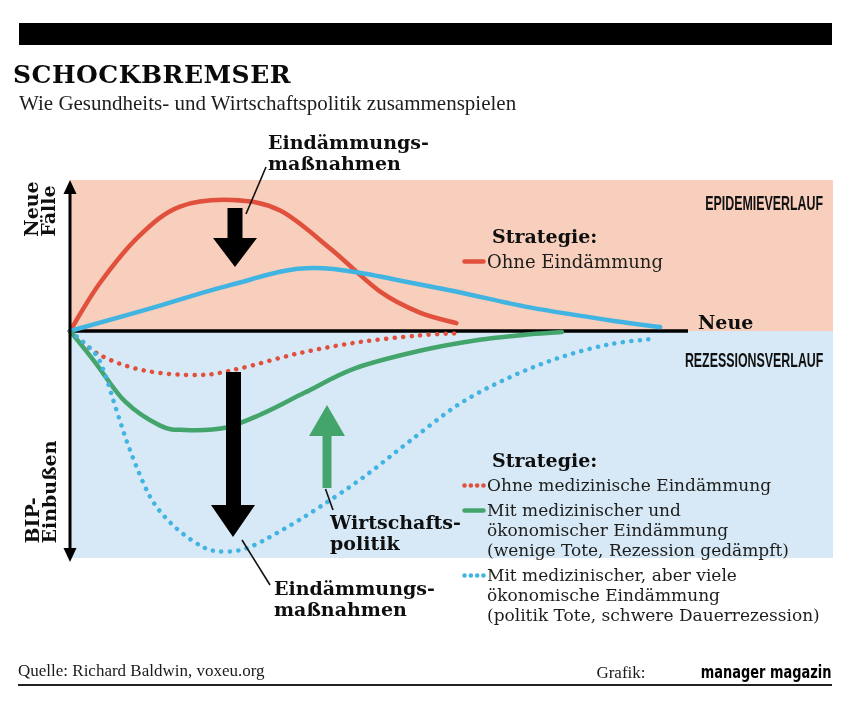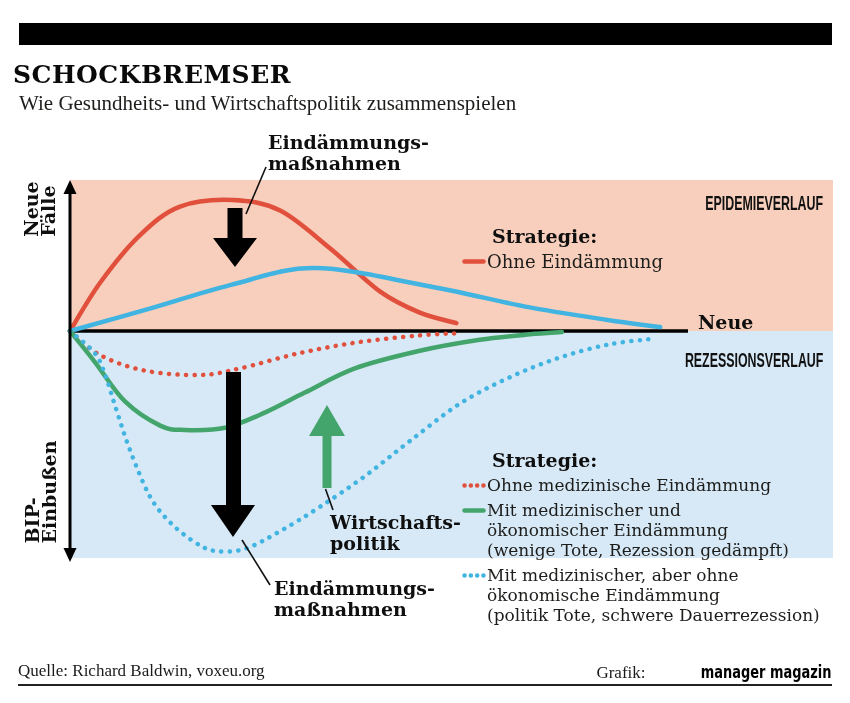--- a/index.html
+++ b/index.html
@@ -124,21 +124,21 @@
           <div>Mit medizinischer und</div>
           <div>ökonomischer Eindämmung</div>
           <div>(wenige Tote, Rezession gedämpft)</div>
         </div>
       </div>
       <div class="legend-row">
         <svg width="24" height="7">
           <line x1="2.5" x2="21.5" y1="3.5" y2="3.5" stroke="#41b4e1" stroke-width="4.5" stroke-linecap="round" stroke-dasharray="0.1 6.2"></line>
         </svg>
         <div class="legend-text">
-          <div>Mit medizinischer, aber ohne</div>
+          <div>Mit medizinischer, aber viele</div>
           <div>ökonomische Eindämmung</div>
           <div>(politik Tote, schwere Dauerrezession)</div>
         </div>
       </div>
     </div>
 
   <div class="footer-source">Quelle: Richard Baldwin, voxeu.org</div>
   <div class="footer-credit"><span>Grafik:</span><span class="brand">manager magazin</span></div>
   <div class="footer-rule"></div>
 

